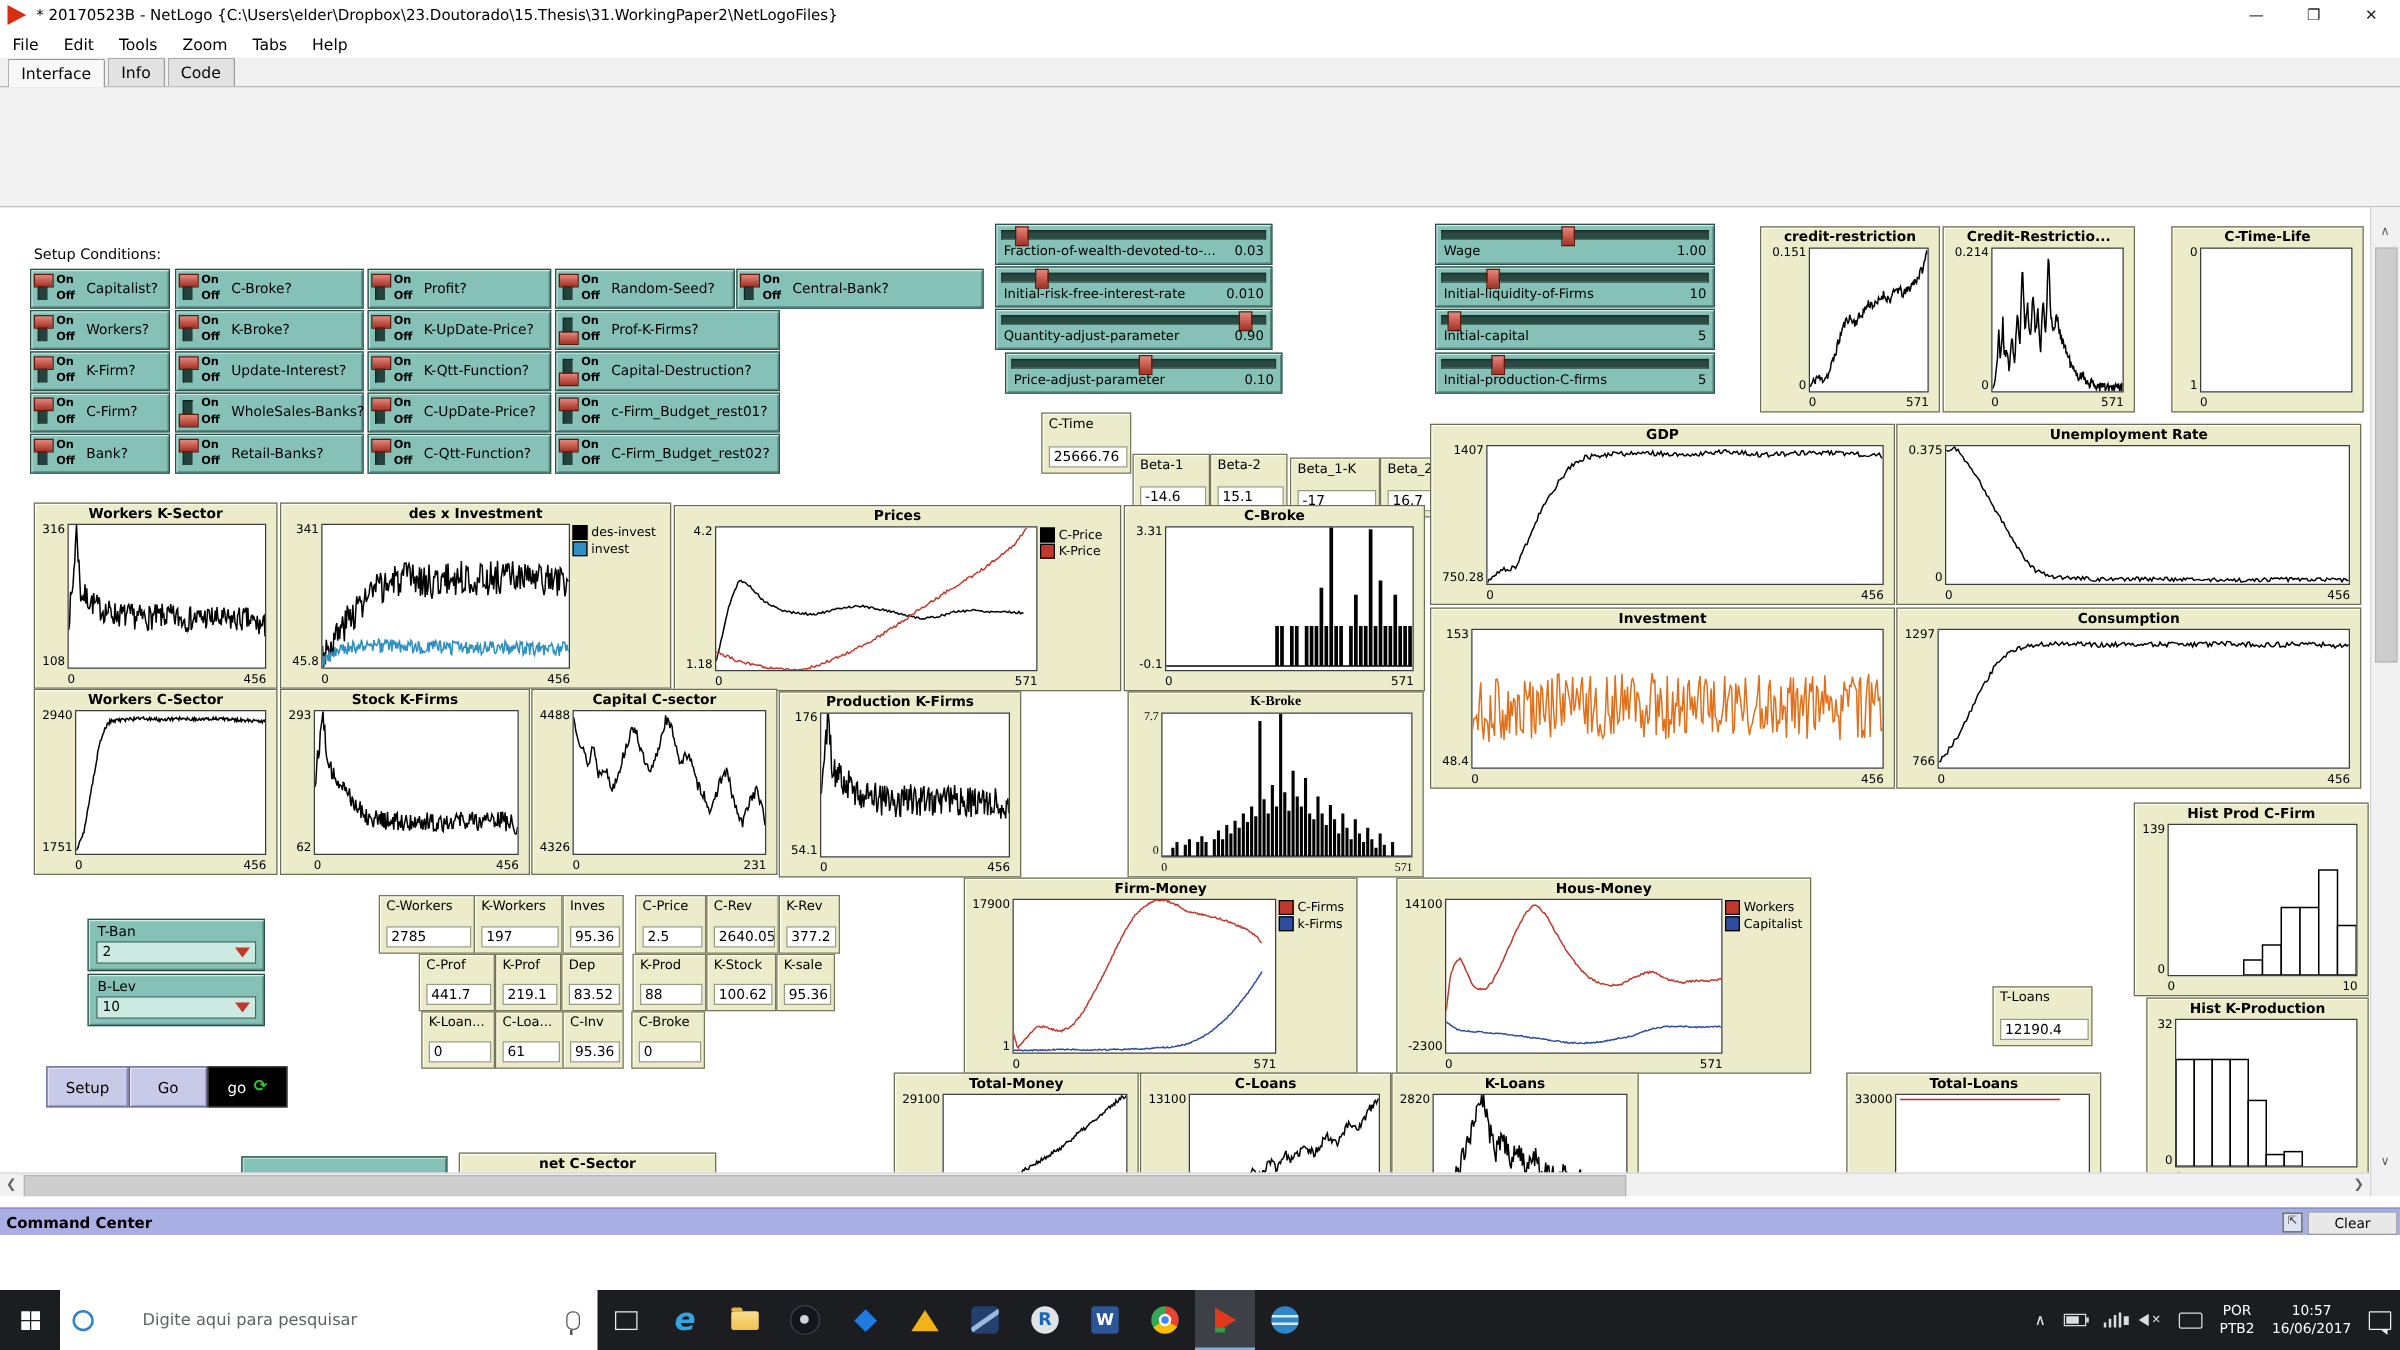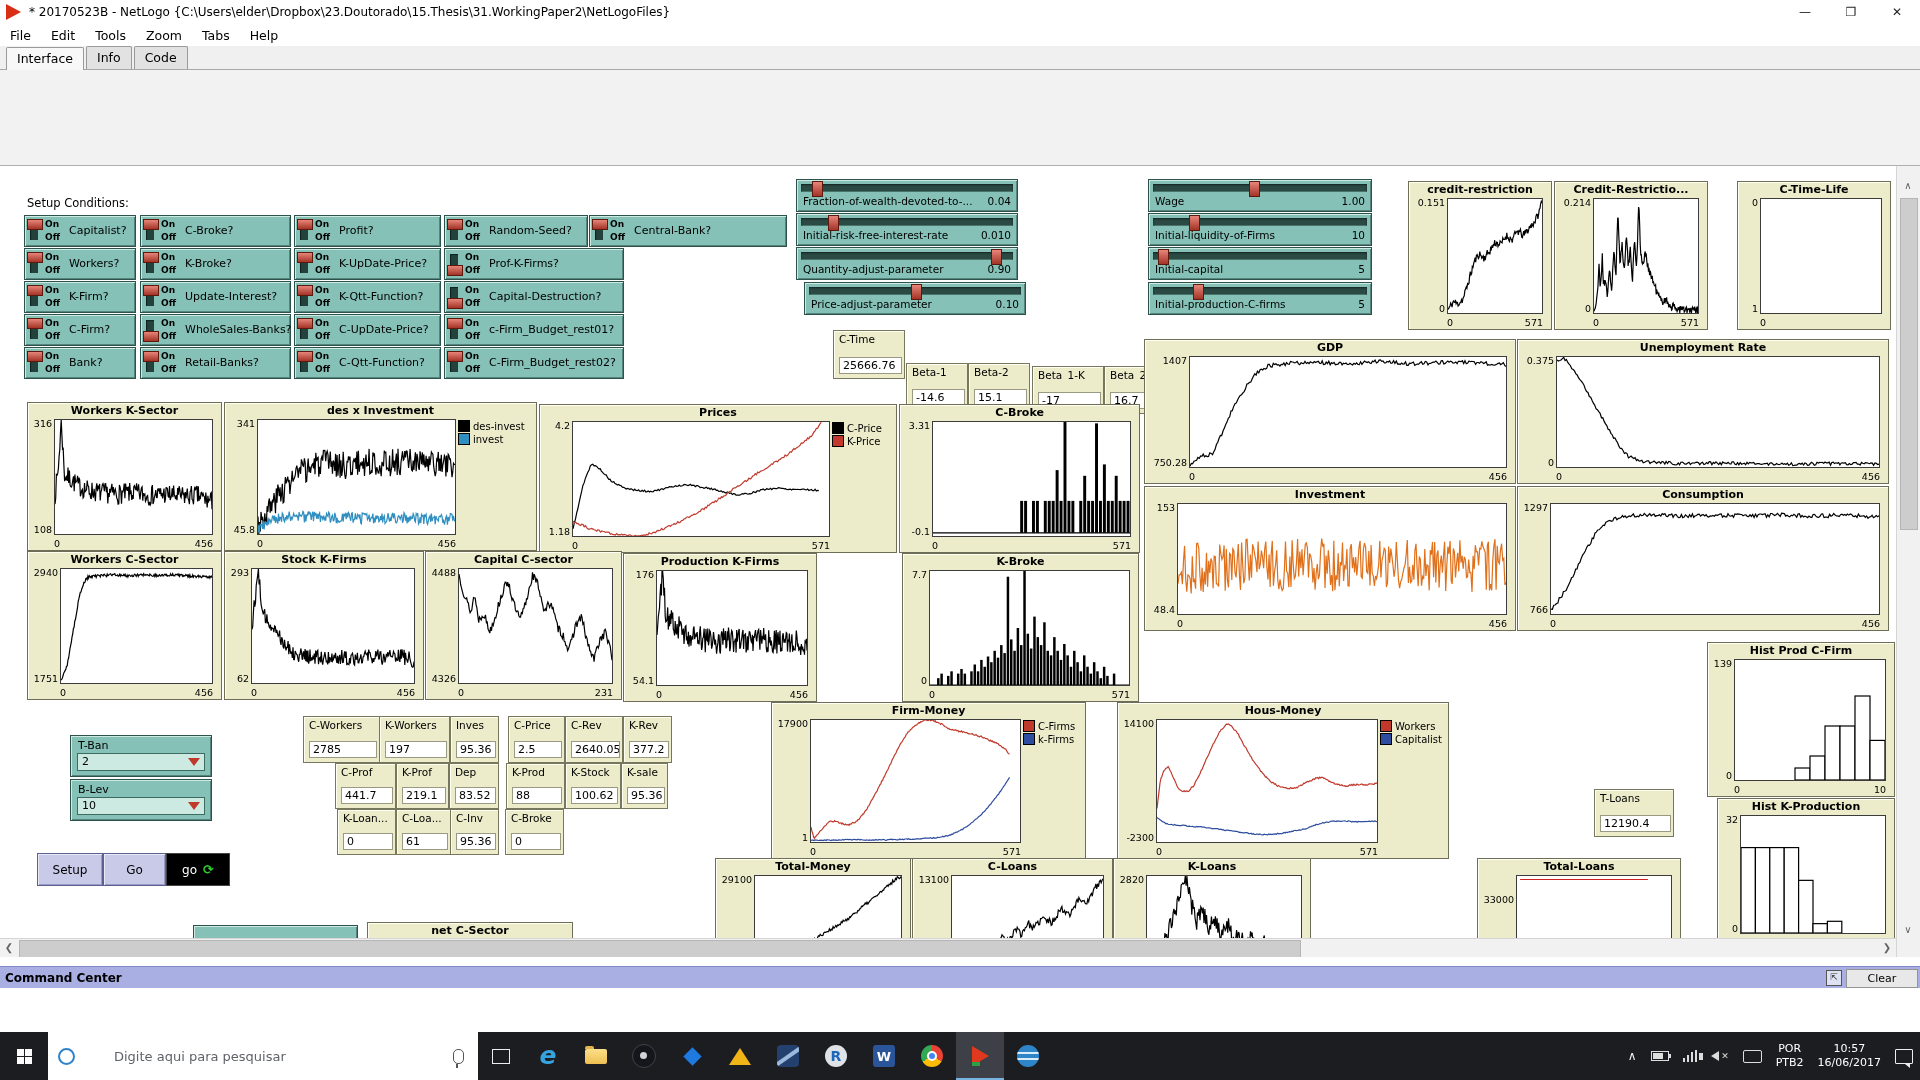--- a/index.html
+++ b/index.html
@@ -395,21 +395,21 @@
       <div class="sw-knob" style="top: 3px;"></div>
       <div class="sw-onoff">
         <div>On</div>
         <div>Off</div>
       </div>
       <div class="sw-label">C-Firm_Budget_rest02?</div>
     </div>
     <div class="abs teal slider" style="left: 796px; top: 13px; width: 220px;">
       <div class="sl-groove"></div>
       <div class="sl-knob" style="left: calc(7%);"></div>
-      <div class="sl-row"><span>Fraction-of-wealth-devoted-to-...</span><span class="sl-val">0.04</span></div>
+      <div class="sl-row"><span>Fraction-of-wealth-devoted-to-...</span><span class="sl-val">0.03</span></div>
     </div>
     <div class="abs teal slider" style="left: 796px; top: 47px; width: 220px;">
       <div class="sl-groove"></div>
       <div class="sl-knob" style="left: calc(14%);"></div>
       <div class="sl-row"><span>Initial-risk-free-interest-rate</span><span class="sl-val">0.010</span></div>
     </div>
     <div class="abs teal slider" style="left: 796px; top: 81px; width: 220px;">
       <div class="sl-groove"></div>
       <div class="sl-knob" style="left: calc(88%);"></div>
       <div class="sl-row"><span>Quantity-adjust-parameter</span><span class="sl-val">0.90</span></div>
@@ -738,21 +738,21 @@
       <div class="p-inner" style="left: 32px; top: 16px; width: 150px; height: 114px;">
         <svg width="150" height="114" style="display: block;">
           <polyline points="0.0,64.0 0.6,56.2 1.3,45.7 1.9,41.3 2.5,37.0 3.1,23.6 3.8,12.7 4.4,24.5 5.0,0.0 5.6,0.0 6.3,7.7 6.9,24.7 7.5,16.8 8.2,45.1 8.8,50.8 9.4,50.1 10.0,48.5 10.7,36.4 11.3,58.6 11.9,44.8 12.6,55.1 13.2,42.7 13.8,52.9 14.4,39.4 15.1,47.6 15.7,41.5 16.3,58.3 16.9,59.8 17.6,64.5 18.2,50.0 18.8,60.9 19.5,63.4 20.1,53.0 20.7,60.9 21.3,67.4 22.0,45.4 22.6,55.4 23.2,50.6 23.8,51.1 24.5,54.4 25.1,64.0 25.7,60.0 26.4,57.6 27.0,72.9 27.6,63.4 28.2,55.4 28.9,54.7 29.5,69.4 30.1,65.2 30.8,73.2 31.4,60.8 32.0,75.6 32.6,66.3 33.3,64.1 33.9,74.7 34.5,67.8 35.1,65.0 35.8,68.7 36.4,57.6 37.0,55.5 37.7,68.1 38.3,64.8 38.9,63.3 39.5,65.7 40.2,61.0 40.8,72.6 41.4,69.3 42.1,73.4 42.7,60.6 43.3,55.3 43.9,66.6 44.6,78.9 45.2,75.8 45.8,67.3 46.4,66.3 47.1,57.5 47.7,67.8 48.3,81.3 49.0,57.9 49.6,68.6 50.2,69.6 50.8,57.6 51.5,74.3 52.1,69.9 52.7,59.5 53.3,60.7 54.0,66.3 54.6,77.7 55.2,75.1 55.9,68.9 56.5,61.1 57.1,66.3 57.7,73.6 58.4,68.5 59.0,74.9 59.6,82.6 60.3,76.2 60.9,71.9 61.5,63.9 62.1,64.2 62.8,80.5 63.4,82.6 64.0,66.1 64.6,60.4 65.3,62.8 65.9,73.8 66.5,57.4 67.2,68.5 67.8,68.2 68.4,60.1 69.0,77.3 69.7,75.7 70.3,60.2 70.9,69.4 71.5,56.5 72.2,64.2 72.8,80.2 73.4,76.6 74.1,63.6 74.7,59.6 75.3,60.9 75.9,68.3 76.6,81.0 77.2,70.7 77.8,70.2 78.5,67.5 79.1,81.6 79.7,59.1 80.3,70.8 81.0,64.1 81.6,60.1 82.2,57.9 82.8,77.8 83.5,76.3 84.1,71.0 84.7,67.5 85.4,61.7 86.0,59.0 86.6,78.0 87.2,64.5 87.9,63.7 88.5,63.0 89.1,81.4 89.7,78.1 90.4,65.3 91.0,79.1 91.6,67.2 92.3,60.8 92.9,61.2 93.5,65.4 94.1,70.2 94.8,71.5 95.4,63.7 96.0,80.0 96.7,65.9 97.3,66.2 97.9,62.5 98.5,59.1 99.2,67.9 99.8,70.4 100.4,63.5 101.0,59.8 101.7,58.5 102.3,67.5 102.9,78.8 103.6,59.1 104.2,65.5 104.8,72.6 105.4,66.4 106.1,67.9 106.7,57.0 107.3,68.6 107.9,68.4 108.6,63.4 109.2,76.3 109.8,81.3 110.5,76.4 111.1,80.7 111.7,59.2 112.3,71.6 113.0,66.0 113.6,74.5 114.2,69.5 114.9,74.8 115.5,80.7 116.1,81.5 116.7,74.5 117.4,59.7 118.0,78.5 118.6,64.9 119.2,59.1 119.9,82.5 120.5,65.2 121.1,61.2 121.8,73.8 122.4,71.9 123.0,59.8 123.6,80.5 124.3,78.4 124.9,80.0 125.5,65.0 126.2,62.2 126.8,70.2 127.4,69.1 128.0,71.8 128.7,67.1 129.3,61.6 129.9,62.2 130.5,80.4 131.2,68.5 131.8,70.6 132.4,62.5 133.1,81.2 133.7,72.2 134.3,70.6 134.9,63.3 135.6,80.8 136.2,74.7 136.8,78.6 137.4,78.4 138.1,78.9 138.7,72.6 139.3,59.6 140.0,66.2 140.6,75.4 141.2,74.0 141.8,79.1 142.5,78.1 143.1,75.5 143.7,83.9 144.4,73.0 145.0,78.7 145.6,75.5 146.2,80.4 146.9,78.3 147.5,83.8 148.1,70.4 148.7,71.3 149.4,67.8 150.0,79.5" fill="none" stroke="#000000" stroke-width="1.2"></polyline>
         </svg>
       </div>
       <div class="p-lab" style="top: 15px; left: 1px; width: 29px; text-align: right;">176</div>
       <div class="p-lab" style="bottom: 15px; left: 1px; width: 29px; text-align: right;">54.1</div>
       <div class="p-lab" style="bottom: 1px; left: 32px;">0</div>
       <div class="p-lab" style="bottom: 1px; right: 8px;">456</div>
     </div>
-    <div class="abs plot" style="left: 902px; top: 387px; width: 235px; height: 147px;">
+    <div class="abs plot" style="left: 902px; top: 387px; width: 235px; height: 147px; font-family: Liberation Serif, serif;">
       <div class="p-title">K-Broke</div>
       <div class="p-inner" style="left: 26px; top: 16px; width: 199px; height: 114px;">
         <svg width="199" height="114" style="display: block;">
           <polyline points="0.0,114.0 22.1,114.0 44.2,114.0 66.3,114.0 88.4,114.0 110.6,114.0 132.7,114.0 154.8,114.0 176.9,114.0 199.0,114.0" fill="none" stroke="#000000" stroke-width="1.2"></polyline>
           <line x1="8.291666666666668" x2="8.291666666666668" y1="114" y2="107.16" stroke="#000000" stroke-width="2.4875000000000003"></line>
           <line x1="11.608333333333334" x2="11.608333333333334" y1="114" y2="102.60000000000001" stroke="#000000" stroke-width="2.4875000000000003"></line>
           <line x1="18.24166666666667" x2="18.24166666666667" y1="114" y2="104.88000000000001" stroke="#000000" stroke-width="2.4875000000000003"></line>
           <line x1="21.558333333333337" x2="21.558333333333337" y1="114" y2="100.32000000000001" stroke="#000000" stroke-width="2.4875000000000003"></line>
           <line x1="28.19166666666667" x2="28.19166666666667" y1="114" y2="102.60000000000001" stroke="#000000" stroke-width="2.4875000000000003"></line>
           <line x1="31.508333333333336" x2="31.508333333333336" y1="114" y2="98.03999999999999" stroke="#000000" stroke-width="2.4875000000000003"></line>
@@ -941,21 +941,21 @@
       <div class="p-lab" style="top: 15px; left: 1px; width: 29px; text-align: right;">2820</div>
       <div class="p-lab" style="bottom: 1px; left: 32px;">0</div>
     </div>
     <div class="abs plot" style="left: 1477px; top: 692px; width: 202px; height: 150px;">
       <div class="p-title">Total-Loans</div>
       <div class="p-inner" style="left: 38px; top: 16px; width: 154px; height: 117px;">
         <svg width="154" height="117" style="display: block;">
           <polyline points="3.1,3.5 17.3,3.5 31.5,3.5 45.7,3.5 59.9,3.5 74.1,3.5 88.3,3.5 102.5,3.5 116.7,3.5 130.9,3.5" fill="none" stroke="#cc2222" stroke-width="1.2"></polyline>
         </svg>
       </div>
-      <div class="p-lab" style="top: 15px; left: 1px; width: 35px; text-align: right; margin-top: 20px;">33000</div>
+      <div class="p-lab" style="top: 15px; left: 1px; width: 35px; text-align: right;">33000</div>
     </div>
     <div class="abs plot" style="left: 367px; top: 756px; width: 204px; height: 90px;">
       <div class="p-title">net C-Sector</div>
       <div class="p-inner" style="left: 22px; top: 16px; width: 172px; height: 57px;">
         <svg width="172" height="57" style="display: block;"></svg>
       </div>
     </div>
   </div>
 
 <div class="abs sb" id="hscroll" style="left:0;top:938px;width:1896px;height:19px;border-top:1px solid #d5d5d5;">

